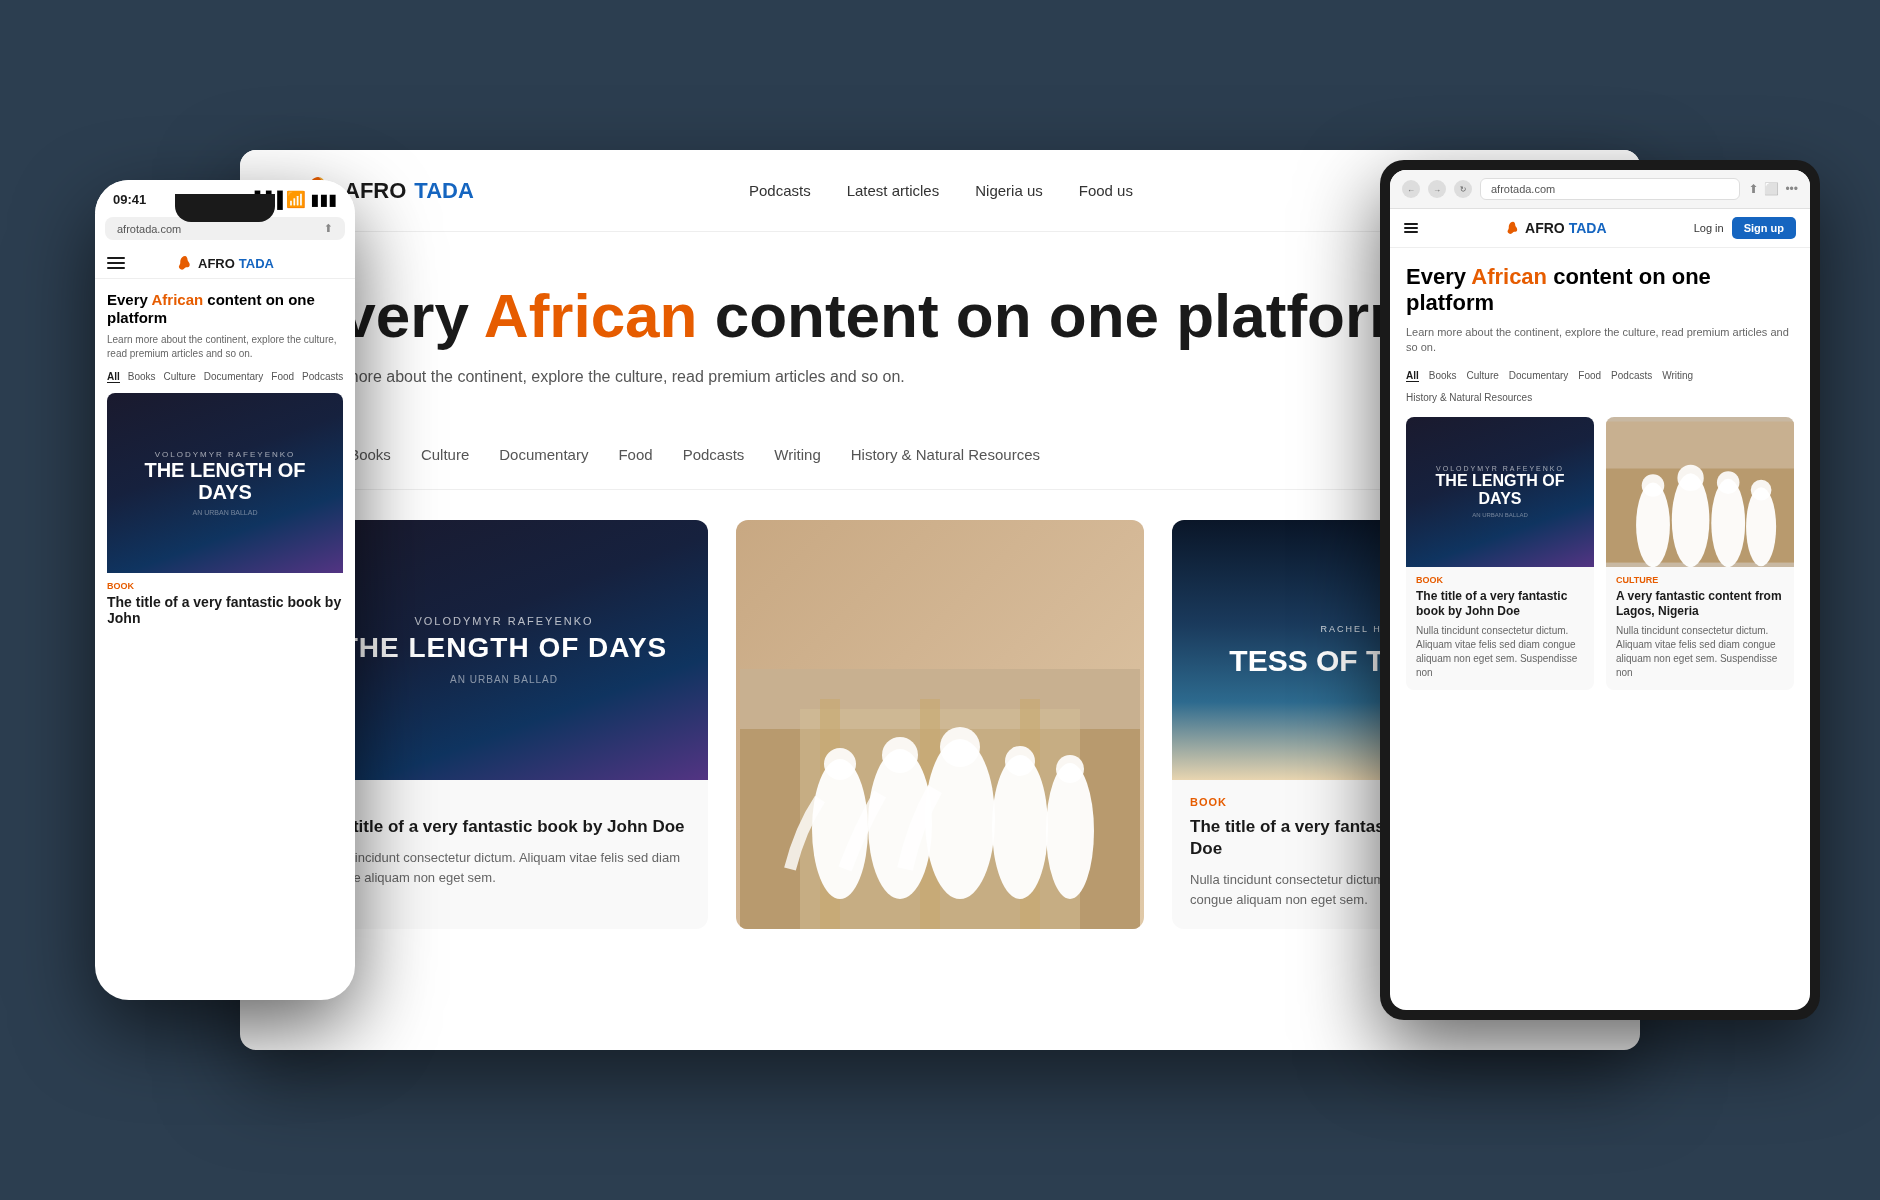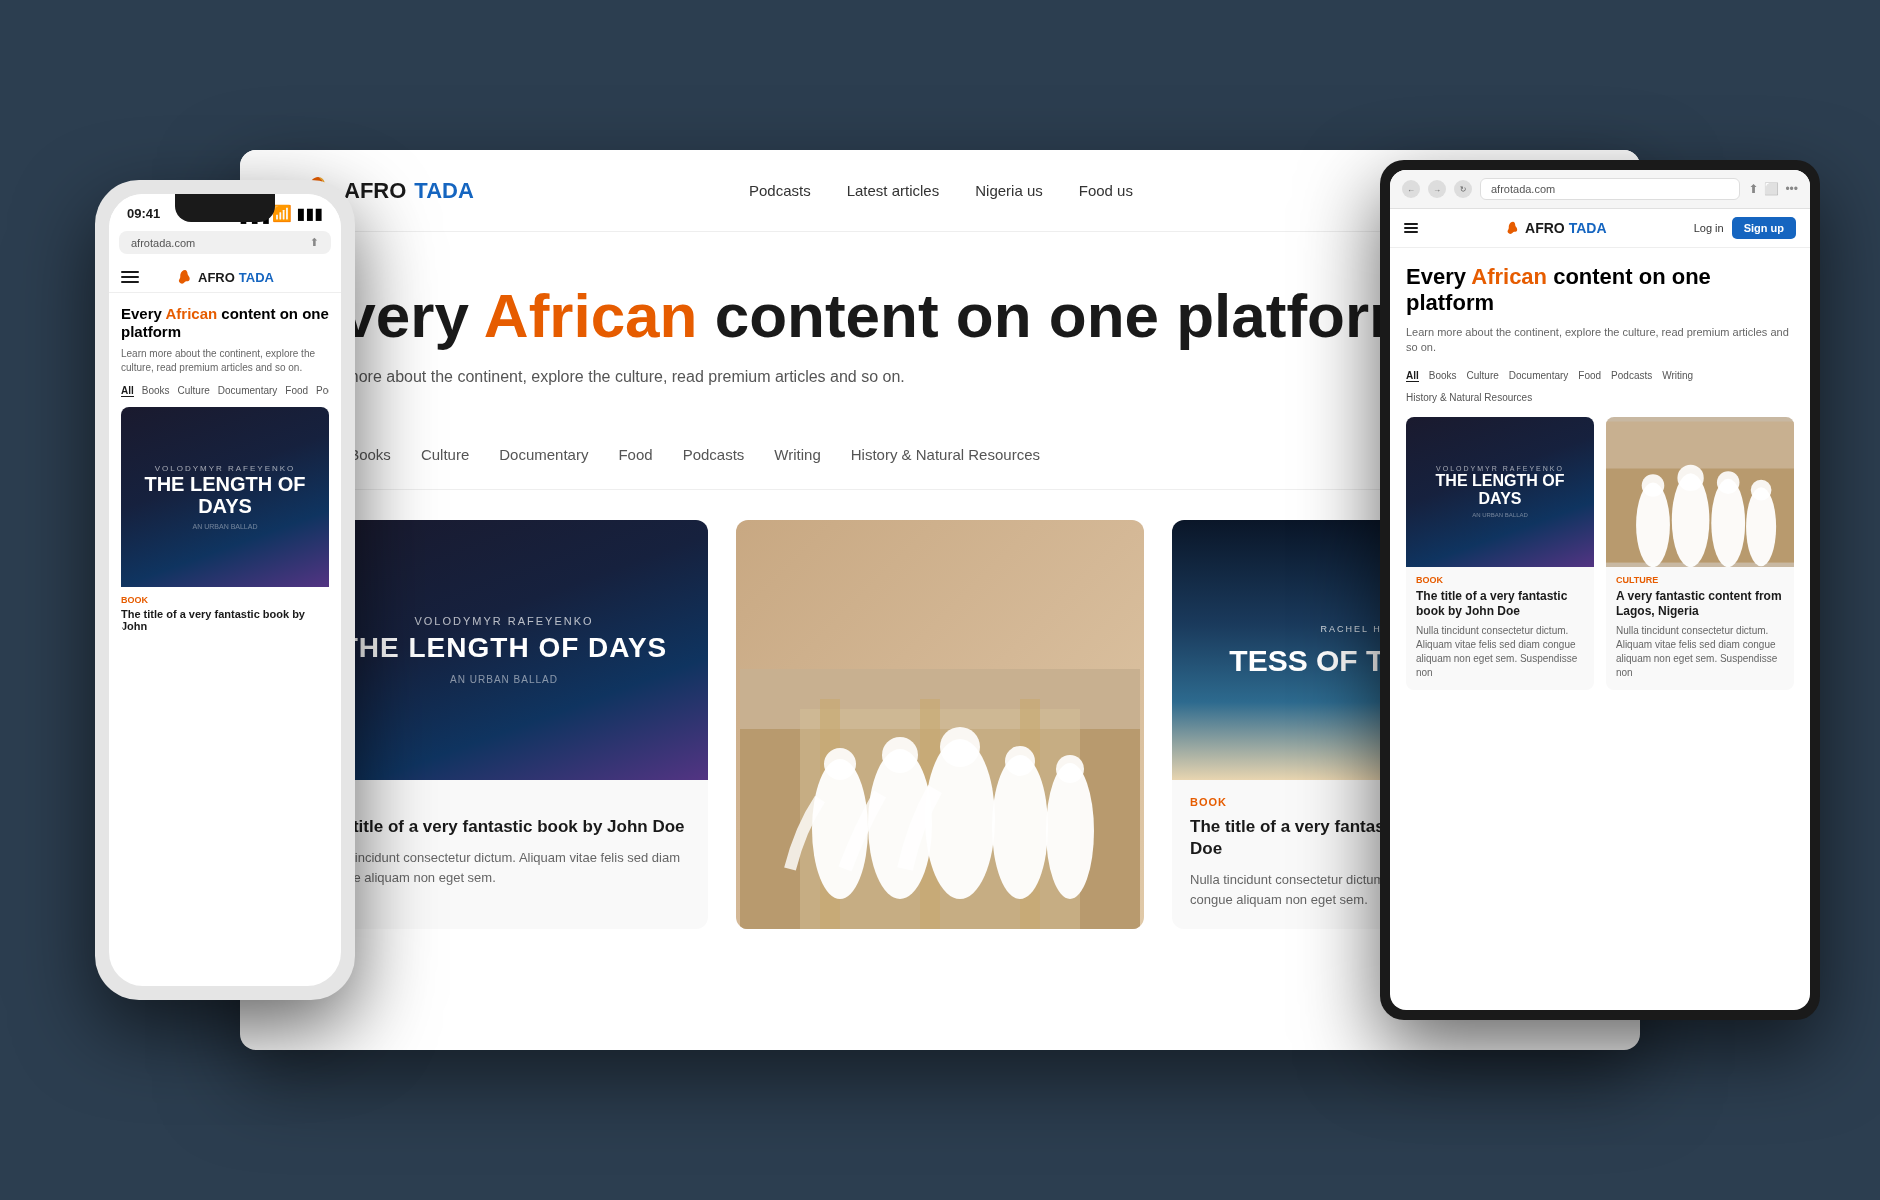--- a/index.html
+++ b/index.html
@@ -221,25 +221,24 @@
 
     
 
     
     .phone {
       position: absolute;
       left: 95px;
       top: 180px;
       width: 260px;
       height: 820px;
-      background: #e5e5e5;
+      background: #7f1d1d;
       border-radius: 44px;
       z-index: 10;
       box-shadow: 0 30px 80px rgba(0,0,0,0.6);
-      padding: 14px;
     }
     .phone-screen {
       width: 100%;
       height: 100%;
       background: #fff;
       border-radius: 34px;
       overflow: hidden;
       display: flex;
       flex-direction: column;
     }
@@ -322,21 +321,21 @@
       flex-direction: column;
       align-items: center;
       justify-content: center;
       padding: 12px;
     }
     .phone-book-author { color: rgba(255,255,255,0.6); font-size: 8px; letter-spacing: 2px; text-transform: uppercase; }
     .phone-book-title { color: #fff; font-size: 20px; font-weight: 900; text-align: center; text-transform: uppercase; line-height: 1.1; }
     .phone-book-sub { color: rgba(255,255,255,0.4); font-size: 7px; margin-top: 6px; }
     .phone-book-info { padding: 8px 0 0; }
     .phone-book-tag { font-size: 9px; font-weight: 700; color: #e65c00; text-transform: uppercase; margin-bottom: 3px; }
-    .phone-book-title-text { font-size: 11px; font-weight: 800; color: #1a1a1a; }
+    .phone-book-title-text { font-size: 14px; font-weight: 800; color: #1a1a1a; }
 
     
     .tablet {
       position: absolute;
       right: 60px;
       top: 160px;
       width: 440px;
       height: 860px;
       background: #1a1a1a;
       border-radius: 24px;

